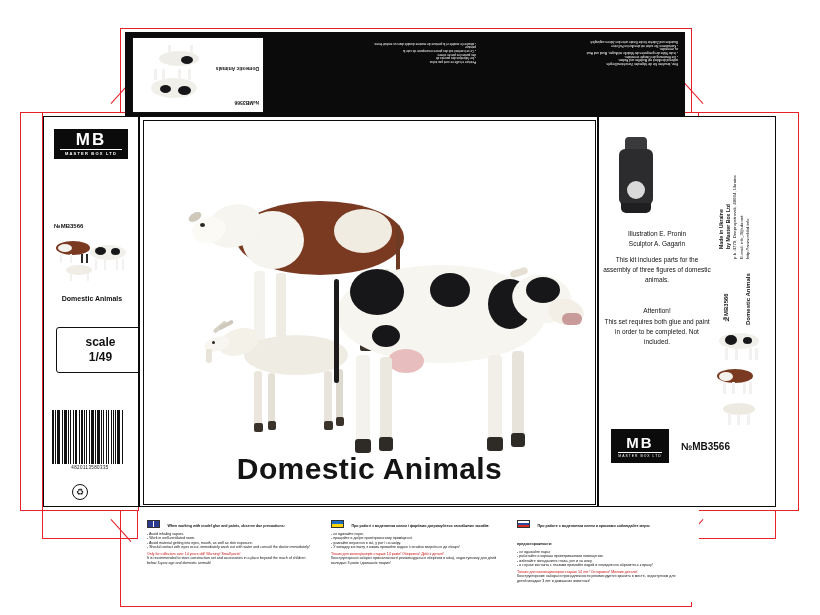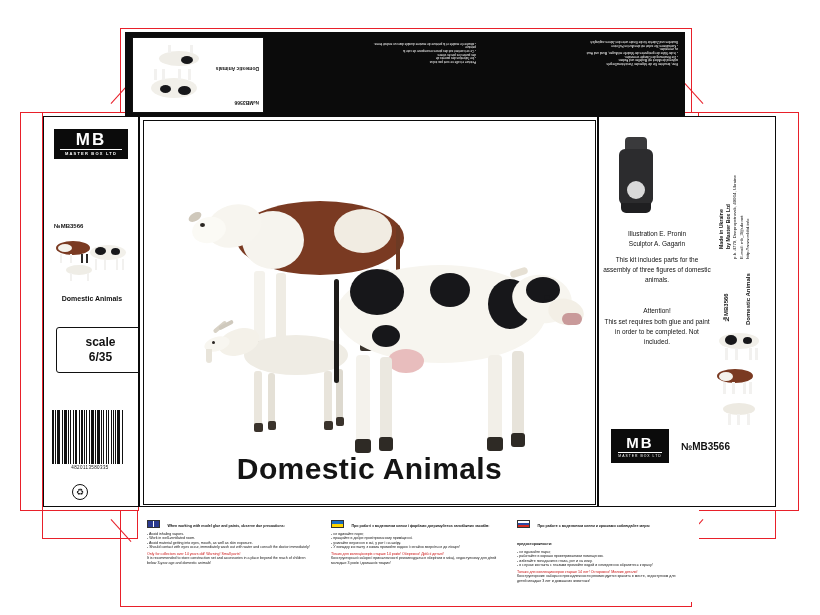--- a/index.html
+++ b/index.html
@@ -252,21 +252,21 @@
       <div class="leg" style="left:68px; top:24px; width:2px; height:11px;"></div>
       <div class="cowbody" style="left:12px; top:30px; width:26px; height:10px; background:#efede6;"></div>
       <div class="leg" style="left:16px; top:38px; width:2px; height:8px;"></div>
       <div class="leg" style="left:33px; top:38px; width:2px; height:8px;"></div>
     </div>
 
     <div class="abs ctr" style="left:6px; top:178px; width:84px; font-size:7px; font-weight:700; color:#111;">Domestic  Animals</div>
 
     <div id="scalebox">
       <span>scale</span>
-      <span>6/35</span>
+      <span>1/49</span>
     </div>
   </div>
 
   <div id="barcode" class="abs">
     <div class="bars" id="bars">
         <i style="width:2px"></i>
         <i style="width:1px;background:#fff"></i>
         <i style="width:1px"></i>
         <i style="width:1px;background:#fff"></i>
         <i style="width:3px"></i>

